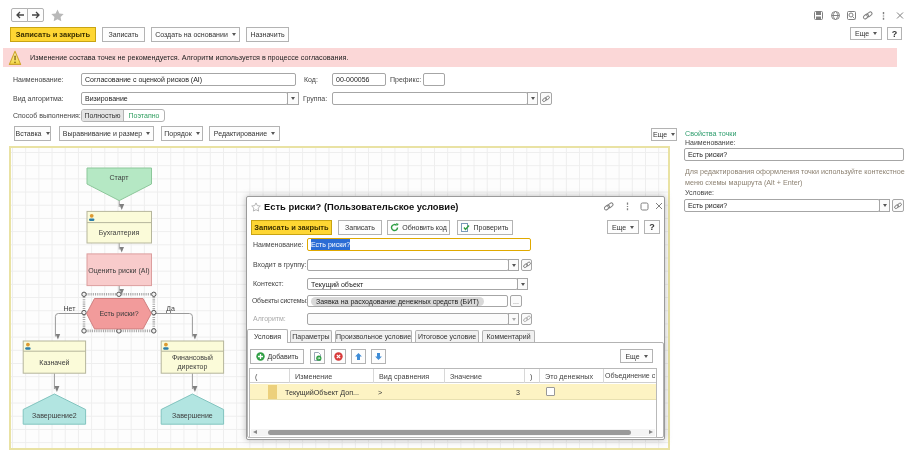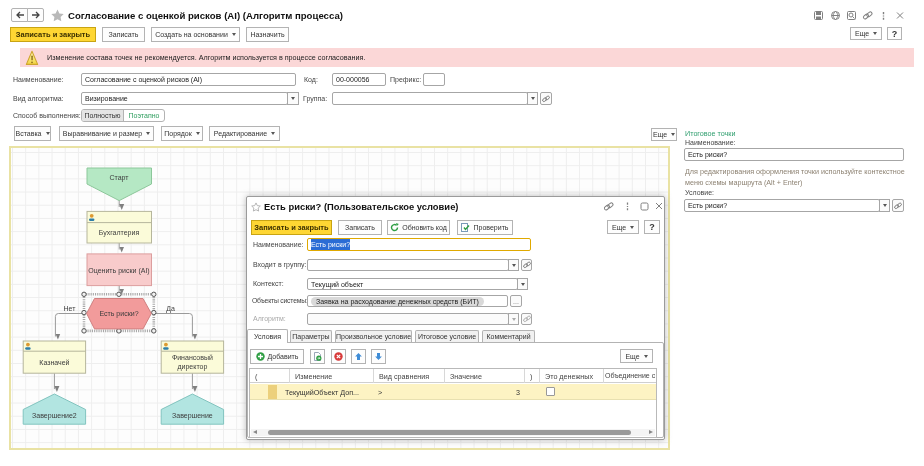--- a/index.html
+++ b/index.html
@@ -21,21 +21,20 @@
       </svg>
     </div>
 <div class="btn" style="left:27px;top:8px;width:17px;height:14px;border-radius:0 2px 2px 0;">
       <svg width="10" height="8" viewBox="0 0 10 8">
         <path d="M1 4h7M5 1l3 3-3 3" fill="none" stroke="#444" stroke-width="1.3"></path>
       </svg>
     </div>
 <svg class="abs" style="left:51px;top:9px;" width="13" height="13" viewBox="0 0 13 13">
       <path d="M6.5 0.5l1.9 3.9 4.3.6-3.1 3 .7 4.3-3.8-2-3.8 2 .7-4.3-3.1-3 4.3-.6z" fill="#b9b9b9"></path>
     </svg>
-<div class="abs" style="left:68px;top:10px;font-size:9.6px;font-weight:bold;color:#111;">Согласование с оценкой рисков (AI) (Алгоритм процесса)</div>
 
 <svg class="abs" style="left:814px;top:11px" width="90" height="10" viewBox="0 0 90 10" fill="none" stroke="#808080" stroke-width="1">
   <rect x="0.5" y="0.5" width="8" height="8" rx="1"></rect>
       <rect x="2.5" y="0.5" width="4" height="3" fill="#808080"></rect>
       <rect x="2" y="5.5" width="5" height="3" fill="#808080" stroke="none"></rect>
   <circle cx="21.5" cy="4.5" r="4"></circle>
       <path d="M17.5 4.5h8M21.5 .5c-3 2.5-3 5.5 0 8M21.5 .5c3 2.5 3 5.5 0 8"></path>
   <rect x="33.5" y="0.5" width="8" height="8" rx="1"></rect>
       <circle cx="37" cy="4" r="2"></circle>
       <path d="M38.5 5.5l2 2"></path>
@@ -47,21 +46,21 @@
   <path d="M83 1.5l6 6M89 1.5l-6 6"></path>
 </svg>
 
 <div class="btn ybtn" style="left:10px;top:27px;width:86px;height:15px;">Записать и закрыть</div>
 <div class="btn" style="left:102px;top:27px;width:43px;height:15px;">Записать</div>
 <div class="btn" style="left:151px;top:27px;width:89px;height:15px;">Создать на основании<span class="caret"></span></div>
 <div class="btn" style="left:246px;top:27px;width:43px;height:15px;">Назначить</div>
 <div class="btn" style="left:850px;top:27px;width:32px;height:13px;">Еще<span class="caret"></span></div>
 <div class="btn" style="left:887px;top:27px;width:15px;height:13px;font-weight:bold;font-size:9px;">?</div>
 
-<div class="abs" style="left:20px;top:48px;width:894px;height:19px;background:#fbd7d7;display:flex;align-items:center;">
+<div class="abs" style="left:3px;top:48px;width:894px;height:19px;background:#fbd7d7;display:flex;align-items:center;">
   <svg style="margin-left:5px;" width="14" height="16" viewBox="0 0 12 15">
         <defs>
           <linearGradient id="wtri" x1="0" y1="0" x2="0" y2="1">
             <stop offset="0" stop-color="#fdf6c0"></stop>
             <stop offset="1" stop-color="#f2d53e"></stop>
           </linearGradient>
         </defs>
         <path d="M6 1.2l5.3 12.3H0.7z" fill="url(#wtri)" stroke="#cfa52c" stroke-width="1" stroke-linejoin="round"></path>
         <rect x="5.4" y="5.2" width="1.3" height="4.5" rx="0.6" fill="#8a6d1a"></rect>
         <circle cx="6" cy="11.6" r="0.8" fill="#8a6d1a"></circle>
@@ -177,21 +176,21 @@
       <text x="192.4" y="368.5">директор</text>
     </g>
 
     <polygon points="54.4,394 85.6,409.5 85.6,424.2 23.2,424.2 23.2,409.5" fill="#b2e5e1" stroke="#82c4bf"></polygon>
     <text x="54.4" y="417.5">Завершение2</text>
     <polygon points="192.4,394 223.6,409.5 223.6,424.2 161.2,424.2 161.2,409.5" fill="#b2e5e1" stroke="#82c4bf"></polygon>
     <text x="192.4" y="417.5">Завершение</text>
   </g>
 </svg>
 
-<div class="abs" style="left:685px;top:129px;color:#2f9e6e;font-size:7.2px;">Итоговое точки</div>
+<div class="abs" style="left:685px;top:129px;color:#2f9e6e;font-size:7.2px;">Свойства точки</div>
 <div class="lbl" style="left:685px;top:139px;">Наименование:</div>
 <div class="inp" style="left:684px;top:148px;width:220px;height:13px;">Есть риски?</div>
 <div class="abs" style="left:685px;top:166px;width:226px;color:#8d8272;font-size:7.2px;line-height:11px;">Для редактирования оформления точки используйте контекстное меню схемы маршрута (Alt + Enter)</div>
 <div class="lbl" style="left:685px;top:189px;">Условие:</div>
 <div class="inp" style="left:684px;top:199px;width:196px;height:13px;">Есть риски?</div>
 <div class="combobtn" style="left:879px;top:199px;width:11px;height:13px;">
       <span class="caret" style="margin:0;"></span>
     </div>
 <div class="combobtn" style="left:892px;top:199px;width:12px;height:13px;border-radius:2px;">
       <svg width="8" height="8" viewBox="0 0 8 8" fill="none" stroke="#777" stroke-width="0.9">

